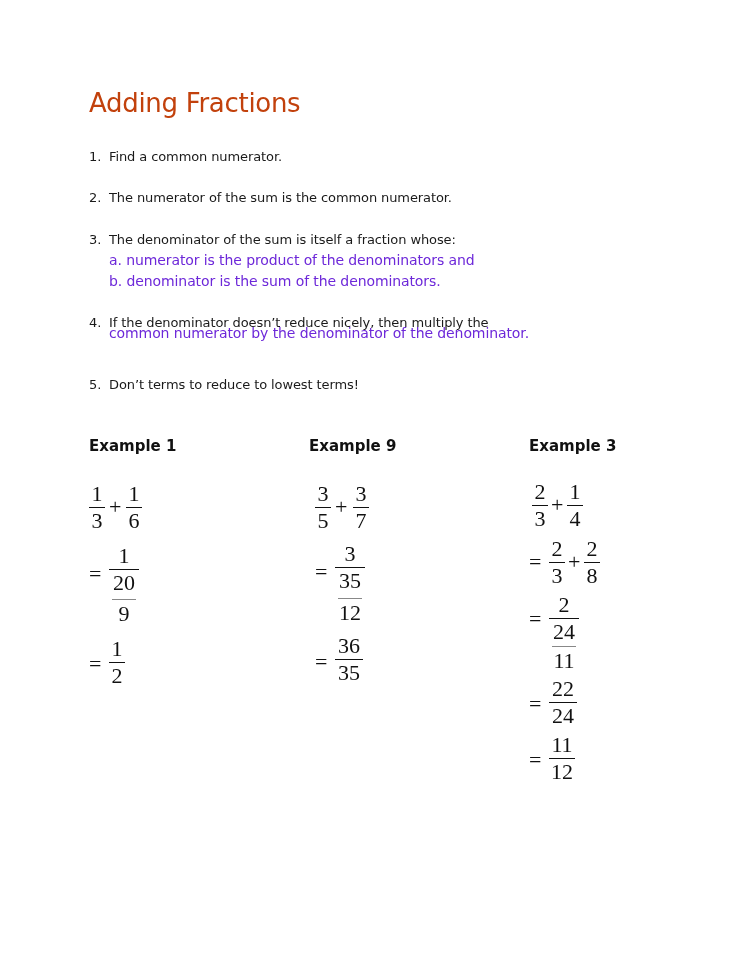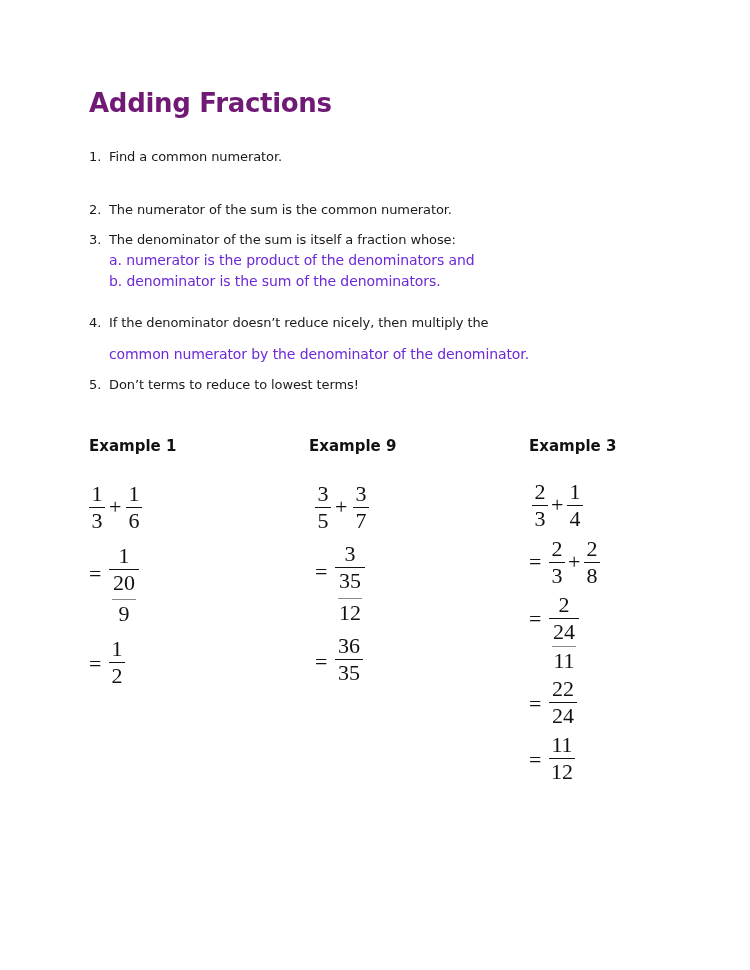--- a/index.html
+++ b/index.html
@@ -1,17 +1,17 @@
 <!DOCTYPE html>
 <html><head>
 <meta charset="utf-8">
 <style>
   html, body { margin:0; padding:0; background:#ffffff; }
   body { width:750px; height:970px; position:relative; overflow:hidden; color:#111; }
-  .title { position:absolute; left:89px; top:88px; font-family:"DejaVu Sans", sans-serif; font-weight:bold; font-size:26px; letter-spacing:-0.3px; color:#701a75; }
+  .title { position:absolute; left:89px; top:88px; font-family:"DejaVu Sans", sans-serif; font-weight:normal; font-size:26px; letter-spacing:-0.3px; color:#c2410c; }
   .step { position:absolute; left:89px; font-family:"DejaVu Sans", sans-serif; font-size:13px; line-height:20px; color:#1a1a1a; letter-spacing:-0.1px; }
   .step .num { display:inline-block; width:20px; }
   .sub { position:absolute; left:109px; font-family:"DejaVu Sans", sans-serif; font-size:14px; line-height:20px; color:#6d28d9; letter-spacing:-0.1px; }
   .ex-head { position:absolute; top:437px; font-family:"DejaVu Sans", sans-serif; font-weight:bold; font-size:15px; color:#111; }
   .math { position:absolute; font-family:"Liberation Serif", "DejaVu Serif", serif; font-size:22px; color:#111; }
   .frac { position:absolute; text-align:center; }
   .frac .n, .frac .d { display:block; line-height:24px; }
   .frac .bar { display:block; border-top:1.2px solid #111; margin:1px 0; }
   .op { position:absolute; font-size:22px; line-height:24px; }
   .hbar { position:absolute; border-top:1.2px solid #888; }
@@ -19,32 +19,32 @@
 </style>
 </head>
 <body>
 
 <div>
   <div class="title">Adding Fractions</div>
 
   <div class="step" style="top:147px">
     <span class="num">1.</span><span>Find a common numerator.</span>
   </div>
-  <div class="step" style="top:200px">
+  <div class="step" style="top:188px">
     <span class="num">2.</span><span>The numerator of the sum is the common numerator.</span>
   </div>
   <div class="step" style="top:230px">
     <span class="num">3.</span><span>The denominator of the sum is itself a fraction whose:</span>
   </div>
   <div class="sub" style="top:250px">a. numerator is the product of the denominators and</div>
   <div class="sub" style="top:271px">b. denominator is the sum of the denominators.</div>
   <div class="step" style="top:313px">
     <span class="num">4.</span><span>If the denominator doesn’t reduce nicely, then multiply the</span>
   </div>
-  <div class="sub" style="top:344px">common numerator by the denominator of the denominator.</div>
+  <div class="sub" style="top:323px">common numerator by the denominator of the denominator.</div>
   <div class="step" style="top:375px">
     <span class="num">5.</span><span>Don’t terms to reduce to lowest terms!</span>
   </div>
 
   <div class="ex-head" style="left:89px">Example 1</div>
   <div class="ex-head" style="left:309px">Example 9</div>
   <div class="ex-head" style="left:529px">Example 3</div>
 
   <div class="math" style="left:89px; top:482px;">
 

